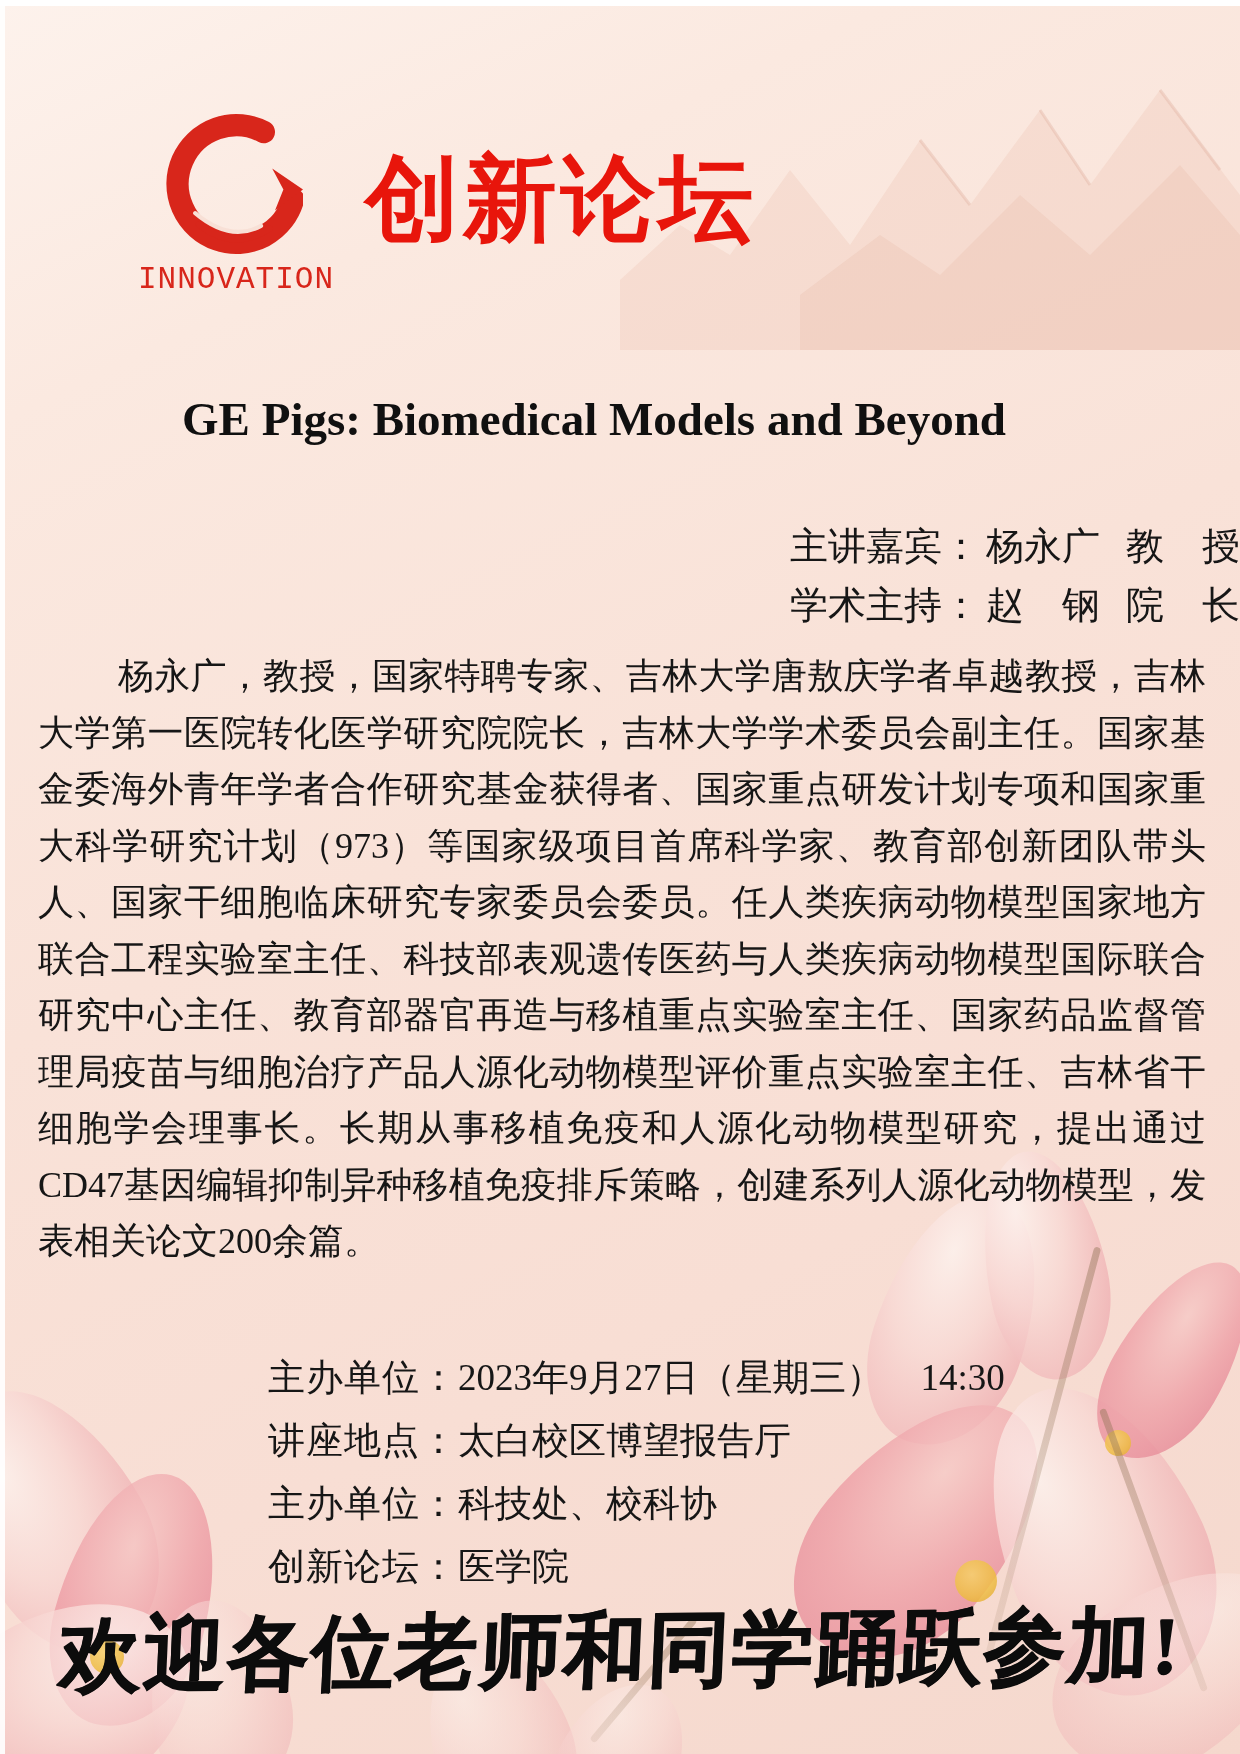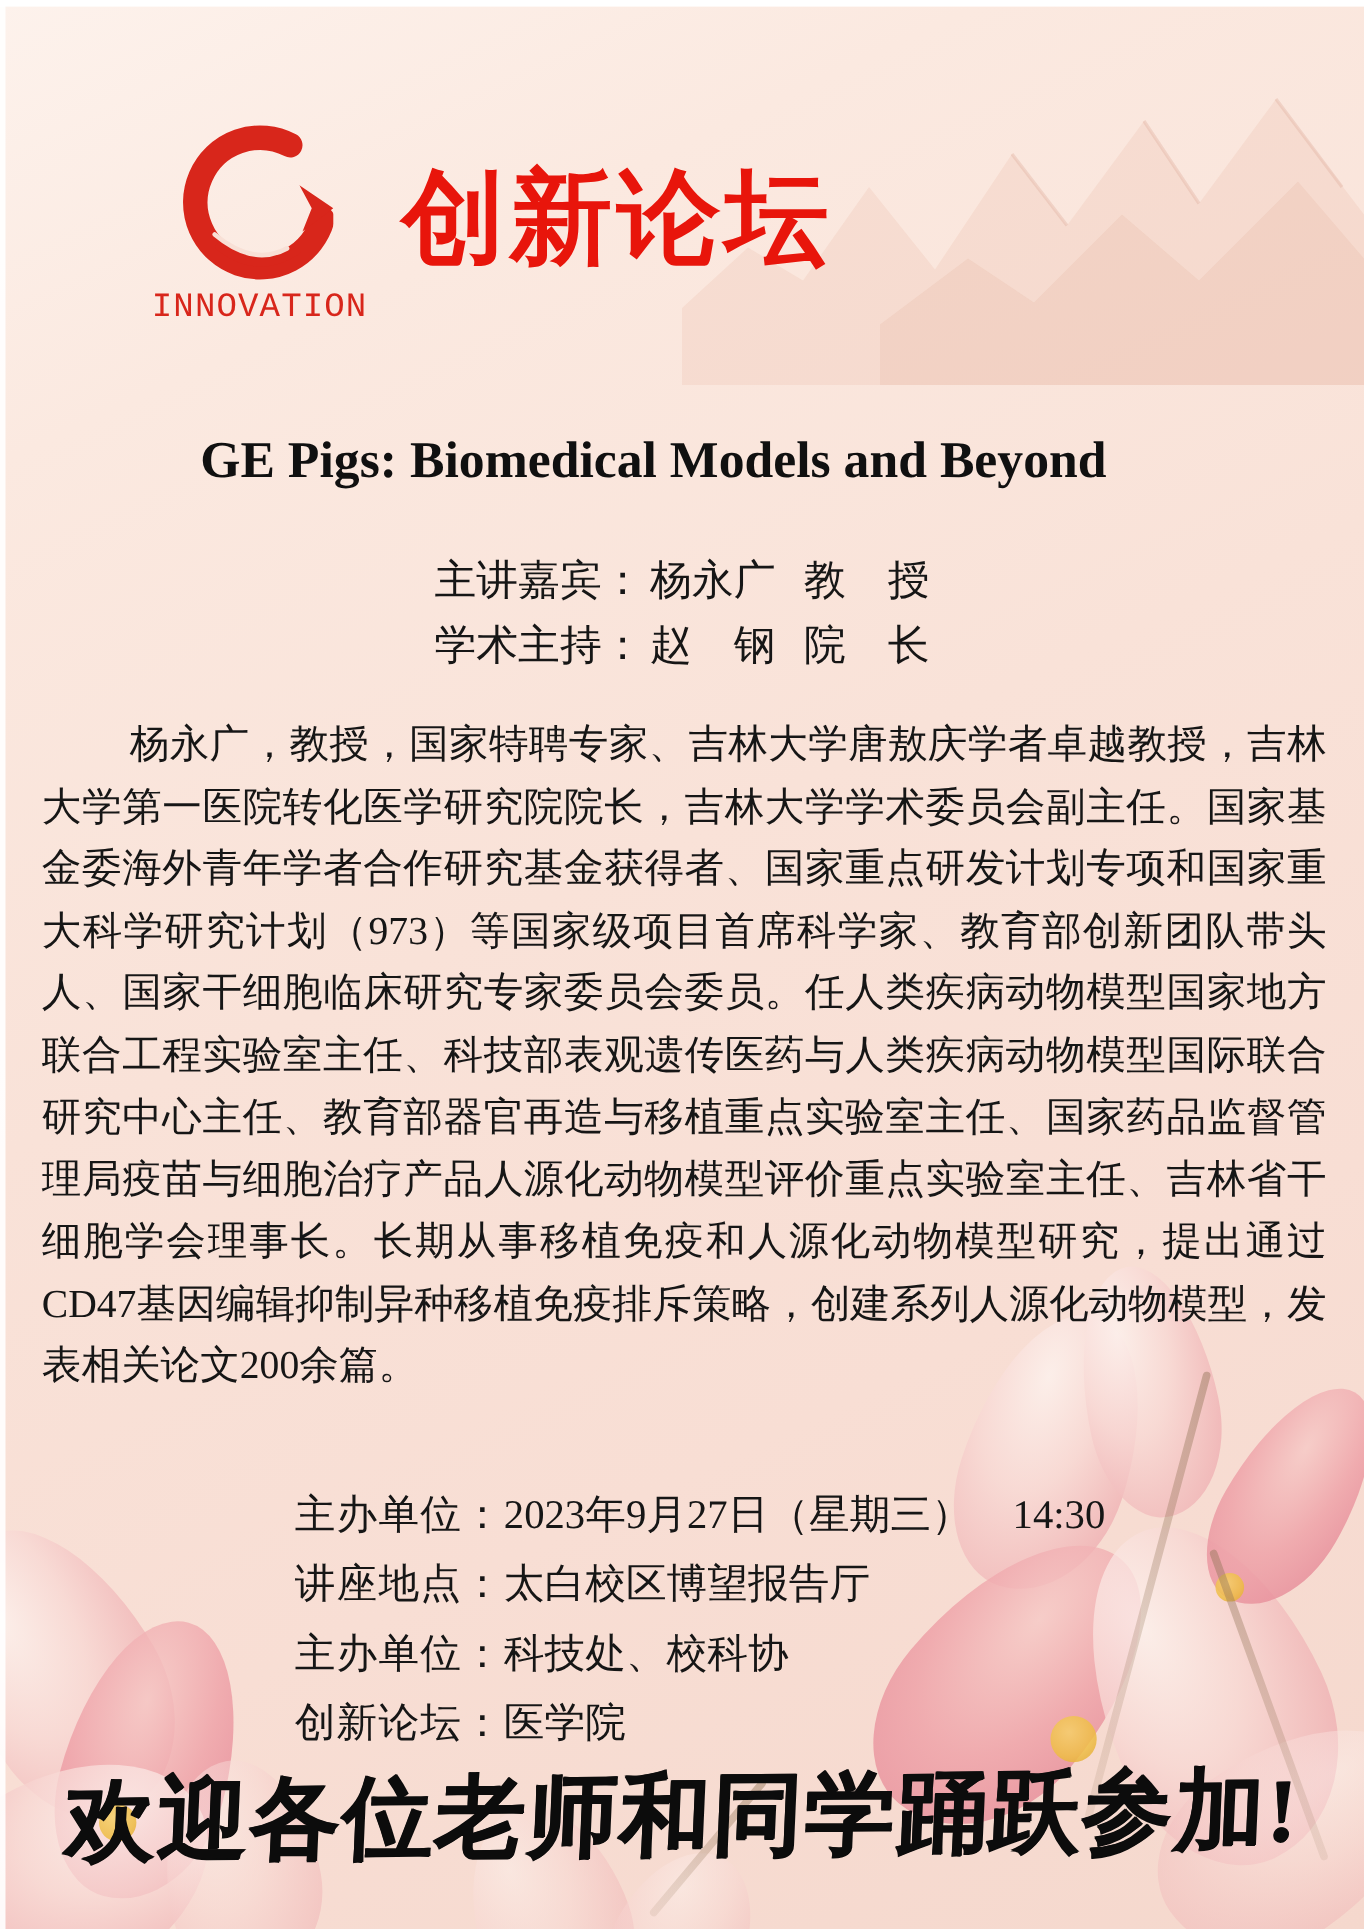--- a/index.html
+++ b/index.html
@@ -35,21 +35,21 @@
   .logo-text{position:absolute;left:96px;top:262px;width:280px;text-align:center;
     font-family:Liberation Mono, monospace;font-size:31px;color:#d8261b;letter-spacing:1px}
   .forum-title{position:absolute;left:365px;top:152px;font-family:Liberation Serif, serif;
     font-weight:bold;font-size:94px;line-height:1;color:#e8150b;letter-spacing:4px}
   .lecture-number{position:absolute;left:742px;top:199px;font-family:"Liberation Sans",sans-serif;
     font-weight:bold;font-size:55px;line-height:1;color:#e8150b;letter-spacing:1px}
 
   .title{position:absolute;left:0;top:392px;width:1188px;margin:0;text-align:center;
     font-family:"Liberation Serif",serif;font-weight:bold;font-size:47px;color:#101010}
 
-  .speakers{position:absolute;left:0;top:499px;width:1240px;text-align:center;
+  .speakers{position:absolute;left:0;top:517px;width:1240px;text-align:right;
     font-size:38px;line-height:59px;color:#161616}
   .speakers .person{margin:0 26px 0 6px}
 
   .bio{position:absolute;left:38px;right:34px;top:648px;margin:0;
     font-size:36px;line-height:56.5px;text-align:justify;text-indent:80px;color:#161616}
 
   .details{position:absolute;left:268px;top:1346px;font-size:37px;line-height:63px;color:#161616}
   .detail-label{letter-spacing:1px}
 
   .welcome{position:absolute;left:0;top:1596px;width:1240px;text-align:center;

